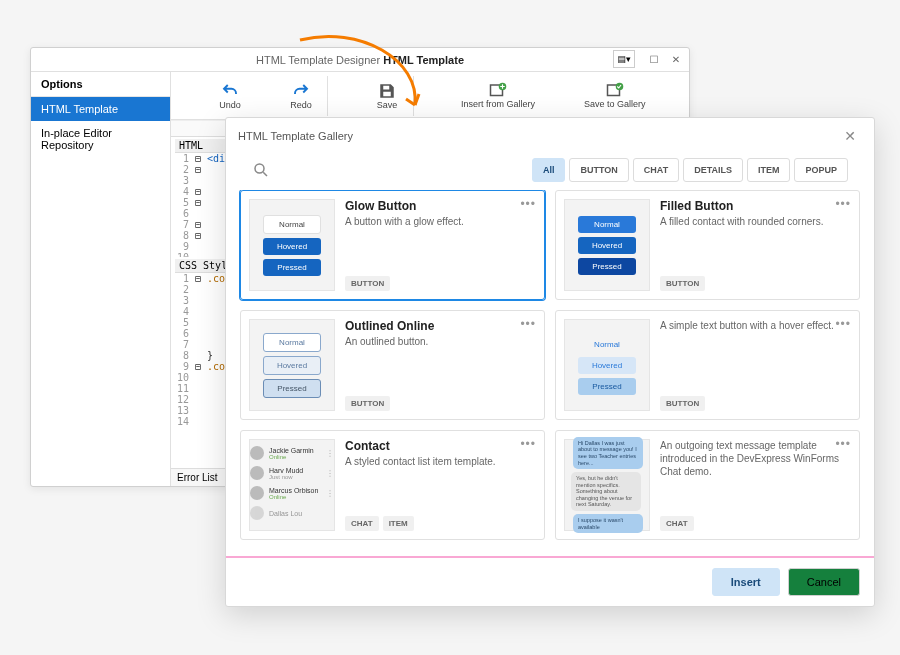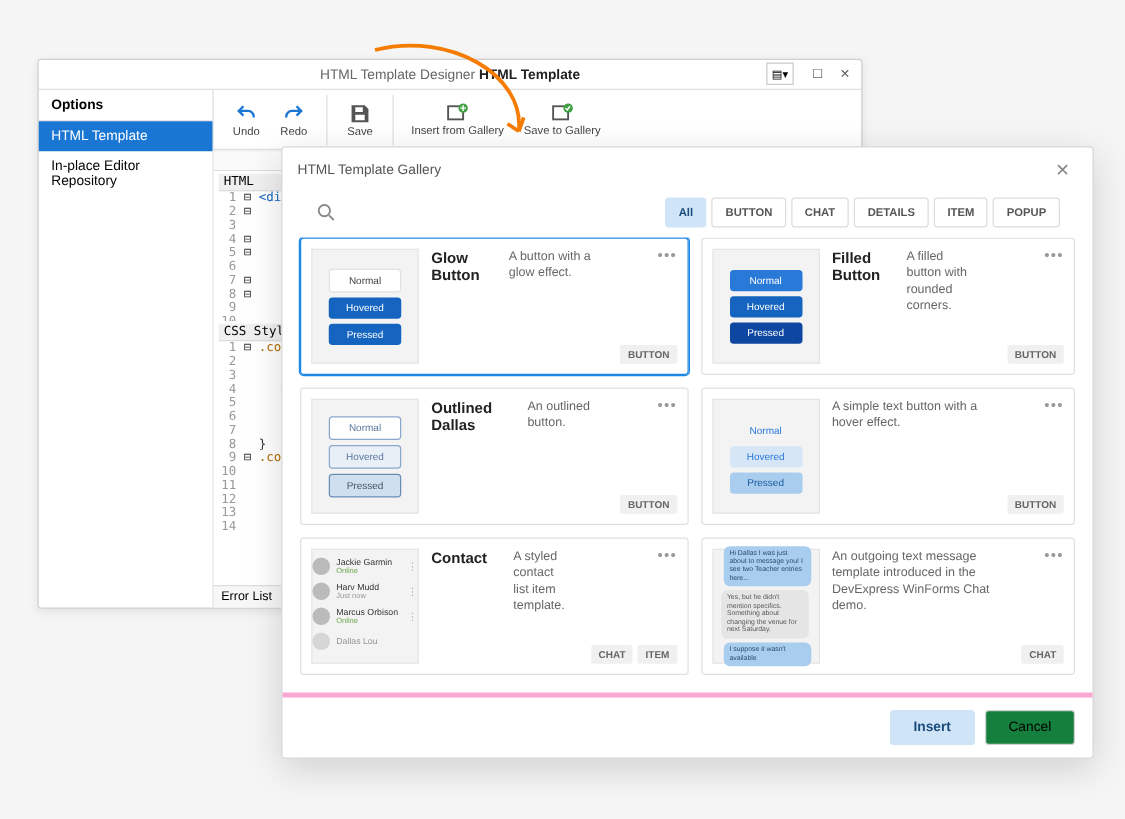--- a/index.html
+++ b/index.html
@@ -16,21 +16,21 @@
 
 .toolbar { height: 48px; display: flex; align-items: center; padding: 2px 8px; border-bottom: 1px solid #e0e0e0; gap: 4px; }
 .sidebar-col { width: 140px; border-right: 1px solid #e0e0e0; }
 .main-row { display: flex; height: calc(100% - 24px); }
 .options-header { font-size: 11px; font-weight: 600; padding: 6px 10px; border-bottom: 1px solid #e5e5e5; }
 .side-item { font-size: 11px; padding: 6px 10px; cursor: pointer; }
 .side-item.active { background: #1976d2; color: #fff; }
 
 .right-col { flex: 1; display: flex; flex-direction: column; }
 .tool-group { display: flex; gap: 2px; }
-.tool-btn { display: flex; flex-direction: column; align-items: center; justify-content: center; font-size: 9px; padding: 2px 6px; color: #444; cursor: pointer; min-width: 36px; }
+.tool-btn { display: flex; flex-direction: column; align-items: center; justify-content: center; font-size: 9px; padding: 2px 6px; color: #444; cursor: pointer; min-width: 36px; margin-left: 33px; }
 .tool-btn svg { width: 18px; height: 18px; }
 .tool-sep { width: 1px; height: 40px; background: #e0e0e0; margin: 0 4px; }
 .editor-label { font-size: 10px; text-align: center; padding: 2px; border-top: 1px solid #eee; border-bottom: 1px solid #ddd; background: #fafafa; }
 .code-panel { flex: 1; font-family: Consolas, monospace; font-size: 10px; padding: 2px 4px; overflow: hidden; background: #fff; }
 .code-panel .head { font-size: 10px; background: #f0f0f0; padding: 1px 4px; border-bottom: 1px solid #ddd; }
 .code-line { display: flex; }
 .ln { width: 20px; text-align: right; color: #999; padding-right: 6px; }
 .code { white-space: pre; color: #333; }
 .code .tag { color: #1565c0; }
 .code .sel { color: #b26a00; }
@@ -47,21 +47,21 @@
 .g-search { width: 18px; height: 18px; }
 .g-filters { display: flex; gap: 4px; }
 .g-filter { font-size: 9px; font-weight: 600; padding: 6px 10px; border: 1px solid #dcdcdc; border-radius: 3px; cursor: pointer; background: #fff; color: #555; }
 .g-filter.active { background: #cfe4f7; border-color: #cfe4f7; color: #1a4b7a; }
 
 .g-body { flex: 1; overflow: hidden; padding: 0 14px; }
 .g-grid { display: grid; grid-template-columns: 1fr 1fr; gap: 10px; }
 .g-card { border: 1px solid #e0e0e0; border-radius: 3px; padding: 8px; display: flex; gap: 10px; position: relative; min-height: 108px; }
 .g-card.selected { border-color: #1e88e5; box-shadow: 0 0 0 1px #1e88e5; }
 .g-preview { width: 86px; height: 92px; background: #f3f3f3; border: 1px solid #e5e5e5; display: flex; flex-direction: column; align-items: center; justify-content: center; gap: 4px; font-size: 8px; flex-shrink: 0; }
-.g-info { flex: 1; display: flex; flex-direction: row; position: relative; gap: 21px; }
+.g-info { flex: 1; display: flex; flex-direction: column; position: relative; }
 .g-title { font-size: 12px; font-weight: 700; color: #222; margin-bottom: 2px; }
 .g-desc { font-size: 10px; color: #666; line-height: 1.3; }
 .g-tags { margin-top: auto; display: flex; gap: 4px; }
 .g-tag { font-size: 8px; font-weight: 700; padding: 3px 6px; background: #f0f0f0; color: #666; border-radius: 2px; }
 .g-more { position: absolute; top: 6px; right: 8px; font-size: 12px; color: #999; letter-spacing: 1px; cursor: pointer; }
 
 .pv-btn { width: 58px; padding: 4px 0; text-align: center; font-size: 8px; border-radius: 3px; }
 .pv-normal { background: #fff; border: 1px solid #e0e0e0; color: #444; }
 .pv-filled-n { background: #2979d9; color: #fff; }
 .pv-filled-h { background: #1565c0; color: #fff; }
@@ -78,21 +78,21 @@
 .c-name { font-size: 7px; color: #333; line-height: 1; }
 .c-status { font-size: 6px; color: #6aa84f; }
 .c-status.gray { color: #999; }
 .c-dots { margin-left: auto; font-size: 8px; color: #aaa; }
 
 .bubble { font-size: 5.5px; padding: 3px 5px; border-radius: 5px; max-width: 70px; line-height: 1.2; }
 .bubble.out { background: #a9cdee; color: #2a4a6b; align-self: flex-end; }
 .bubble.in { background: #e5e5e5; color: #555; align-self: flex-start; }
 .chat-pv { gap: 3px; padding: 6px; }
 
-.g-footer { padding: 10px 14px; display: flex; justify-content: flex-end; gap: 8px; border-top: 4px solid #f9a8d4; }
+.g-footer { padding: 10px 14px; display: flex; justify-content: flex-end; gap: 8px; border-top: 2px solid #f9a8d4; }
 .f-btn { font-size: 11px; padding: 7px 18px; border: 1px solid #d0d0d0; border-radius: 3px; background: #15803d; cursor: pointer; }
 .f-btn.primary { background: #cfe4f7; border-color: #cfe4f7; color: #1a4b7a; font-weight: 600; }
 </style>
 </head>
 <body>
 
 <div class="designer-window">
   <div class="title-bar">
     <span class="title"><span>HTML Template Designer </span><strong>HTML Template</strong></span>
     <div class="win-controls">
@@ -297,36 +297,36 @@
 
       <div class="g-card">
         <span class="g-more">•••</span>
         <div class="g-preview">
           <div class="pv-btn pv-filled-n">Normal</div>
           <div class="pv-btn pv-filled-h">Hovered</div>
           <div class="pv-btn pv-filled-p">Pressed</div>
         </div>
         <div class="g-info">
           <div class="g-title">Filled Button</div>
-          <div class="g-desc">A filled button with rounded corners.</div>
+          <div class="g-desc">A filled contact with rounded corners.</div>
           <div class="g-tags">
               <span class="g-tag">BUTTON</span>
             </div>
         </div>
       </div>
 
       <div class="g-card">
         <span class="g-more">•••</span>
         <div class="g-preview">
           <div class="pv-btn pv-out-n">Normal</div>
           <div class="pv-btn pv-out-h">Hovered</div>
           <div class="pv-btn pv-out-p">Pressed</div>
         </div>
         <div class="g-info">
-          <div class="g-title">Outlined Dallas</div>
+          <div class="g-title">Outlined Online</div>
           <div class="g-desc">An outlined button.</div>
           <div class="g-tags">
               <span class="g-tag">BUTTON</span>
             </div>
         </div>
       </div>
 
       <div class="g-card">
         <span class="g-more">•••</span>
         <div class="g-preview">

